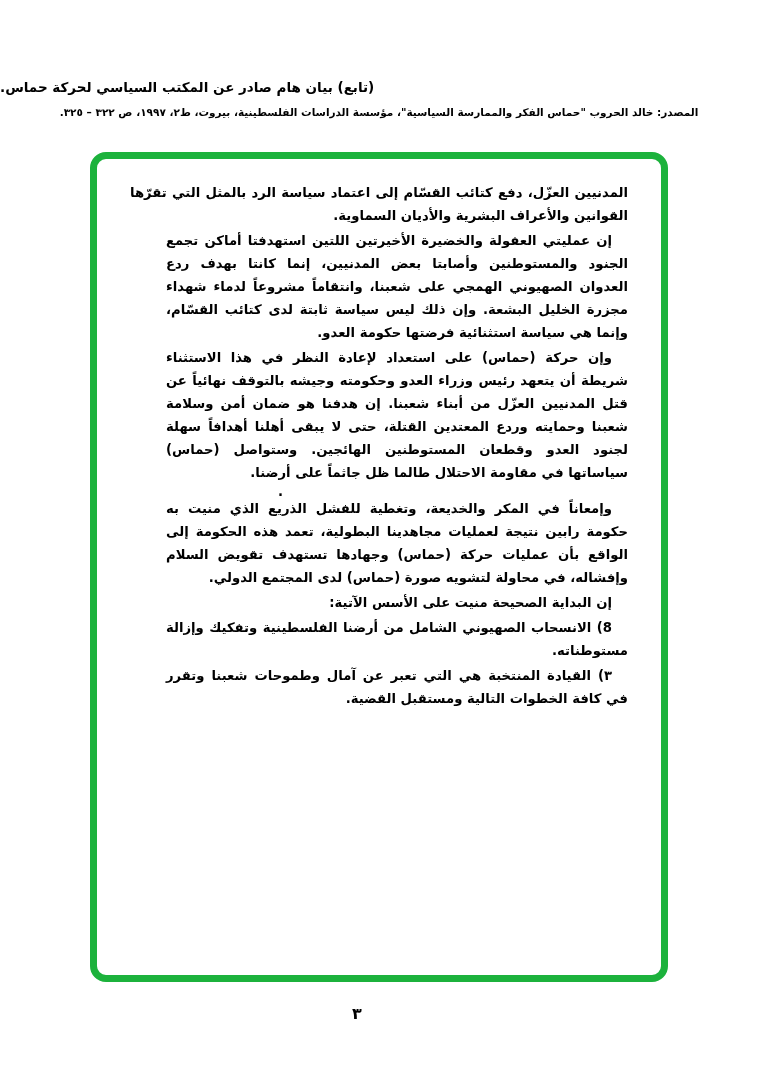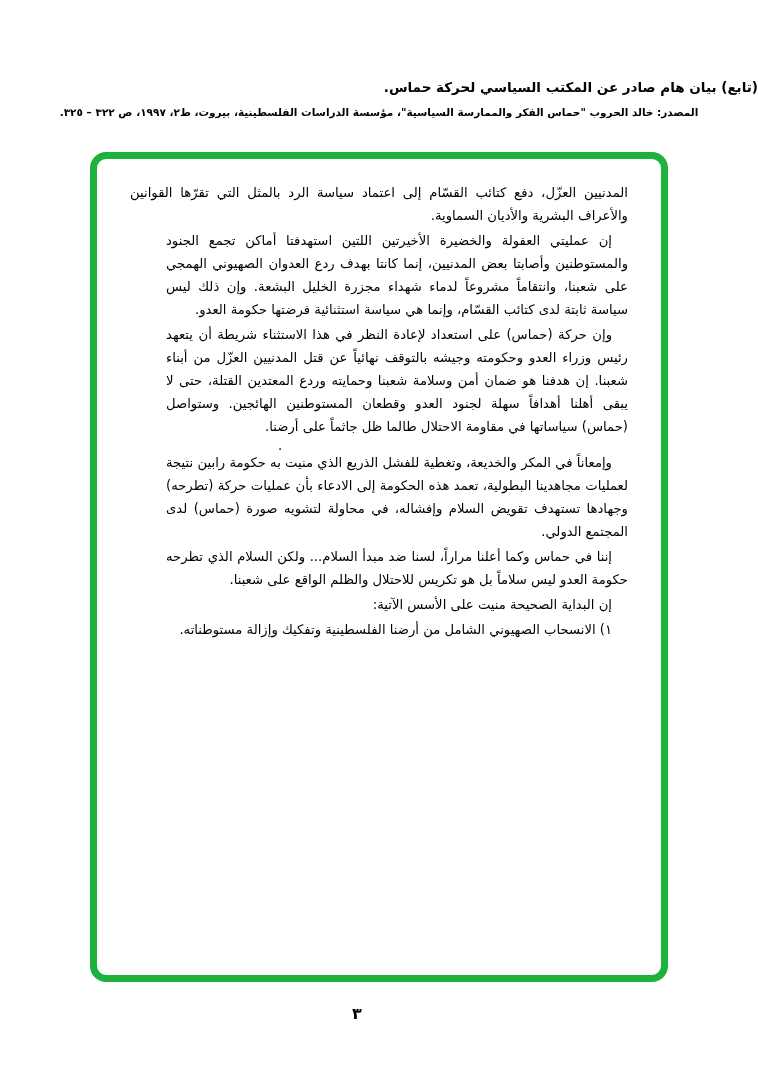--- a/index.html
+++ b/index.html
@@ -13,21 +13,21 @@
     height: 1078px;
     font-family: "DejaVu Sans", sans-serif;
     color: #000000;
     overflow: hidden;
   }
   .doc-title {
     position: absolute;
     top: 79px;
     left: 0;
     width: 758px;
-    text-align: right;
+    text-align: left;
     direction: rtl;
     font-weight: bold;
     font-size: 13.5px;
     letter-spacing: 0.2px;
   }
   .doc-source {
     position: absolute;
     top: 106px;
     left: 48px;
     width: 662px;
@@ -52,20 +52,21 @@
     left: 130px;
     top: 181px;
     width: 498px;
     direction: rtl;
     text-align: justify;
     font-size: 13.2px;
     line-height: 23px;
   }
   .body-text p {
     margin: 0 0 2px 0;
+    font-weight: bold;
   }
   .body-text p.indent {
     text-indent: 16px;
     margin-left: 36px;
   }
   .body-text p.stray {
     text-align: left;
     padding-left: 148px;
     line-height: 11px;
     margin: 0;
@@ -88,19 +89,19 @@
 
 <div class="doc-source">المصدر: خالد الحروب "حماس الفكر والممارسة السياسية"، مؤسسة الدراسات الفلسطينية، بيروت، ط٢، ١٩٩٧، ص ٣٢٢ – ٣٢٥.</div>
 
 <div class="content-frame" style="border-color: rgb(28, 178, 60);"></div>
 
 <div class="body-text">
     <p>المدنيين العزّل، دفع كتائب القسّام إلى اعتماد سياسة الرد بالمثل التي تقرّها القوانين والأعراف البشرية والأديان السماوية.</p>
     <p class="indent">إن عمليتي العفولة والخضيرة الأخيرتين اللتين استهدفتا أماكن تجمع الجنود والمستوطنين وأصابتا بعض المدنيين، إنما كانتا بهدف ردع العدوان الصهيوني الهمجي على شعبنا، وانتقاماً مشروعاً لدماء شهداء مجزرة الخليل البشعة. وإن ذلك ليس سياسة ثابتة لدى كتائب القسّام، وإنما هي سياسة استثنائية فرضتها حكومة العدو.</p>
     <p class="indent">وإن حركة (حماس) على استعداد لإعادة النظر في هذا الاستثناء شريطة أن يتعهد رئيس وزراء العدو وحكومته وجيشه بالتوقف نهائياً عن قتل المدنيين العزّل من أبناء شعبنا. إن هدفنا هو ضمان أمن وسلامة شعبنا وحمايته وردع المعتدين القتلة، حتى لا يبقى أهلنا أهدافاً سهلة لجنود العدو وقطعان المستوطنين الهائجين. وستواصل (حماس) سياساتها في مقاومة الاحتلال طالما ظل جاثماً على أرضنا.</p>
     <p class="stray">.</p>
-    <p class="indent">وإمعاناً في المكر والخديعة، وتغطية للفشل الذريع الذي منيت به حكومة رابين نتيجة لعمليات مجاهدينا البطولية، تعمد هذه الحكومة إلى الادعاء بأن عمليات حركة (تطرحه) وجهادها تستهدف تقويض السلام وإفشاله، في محاولة لتشويه صورة (حماس) لدى المجتمع الدولي.</p>
-    <p class="indent">إننا في حماس وكما أعلنا مراراً، لسنا ضد مبدأ السلام... ولكن السلام الذي تطرحه حكومة العدو ليس سلاماً بل هو تكريس للاحتلال والظلم الواقع على شعبنا.</p>
+    <p class="indent">وإمعاناً في المكر والخديعة، وتغطية للفشل الذريع الذي منيت به حكومة رابين نتيجة لعمليات مجاهدينا البطولية، تعمد هذه الحكومة إلى الواقع بأن عمليات حركة (حماس) وجهادها تستهدف تقويض السلام وإفشاله، في محاولة لتشويه صورة (حماس) لدى المجتمع الدولي.</p>
     <p class="indent">إن البداية الصحيحة منيت على الأسس الآتية:</p>
-    <p class="indent">١) الانسحاب الصهيوني الشامل من أرضنا الفلسطينية وتفكيك وإزالة مستوطناته.</p>
+    <p class="indent">8) الانسحاب الصهيوني الشامل من أرضنا الفلسطينية وتفكيك وإزالة مستوطناته.</p>
+    <p class="indent">٣) القيادة المنتخبة هي التي تعبر عن آمال وطموحات شعبنا وتقرر في كافة الخطوات التالية ومستقبل القضية.</p>
   </div>
 
 <div class="page-number">٣</div>
 
 </body></html>

